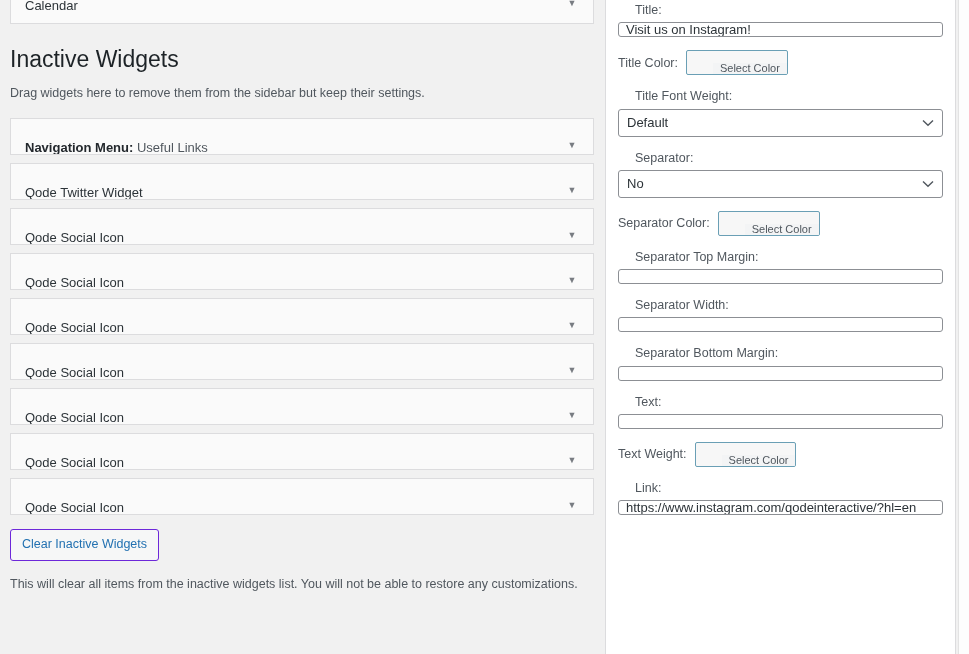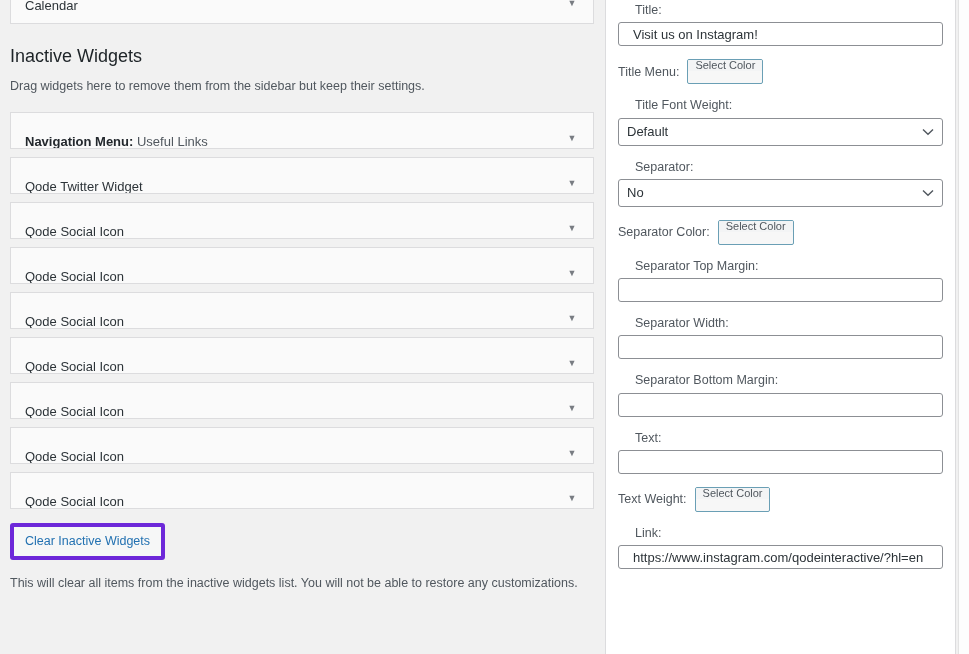--- a/index.html
+++ b/index.html
@@ -77,38 +77,38 @@
 
   
   .calendar-row {
     margin-top: -16px;
     height: 40px;
     align-items: flex-end;
     padding-bottom: 11px;
   }
 
   .section-title {
-    font-size: 18px;
+    font-size: 23px;
     font-weight: 400;
     color: #1d2327;
     margin: 21px 0 0 0;
     padding: 0;
     line-height: 1.3;
   }
   .section-desc {
     font-size: 12.5px;
     color: #50575e;
     margin: 10px 0 16px 0;
     line-height: 1.4;
   }
 
   .clear-btn {
     display: inline-block;
     background: #f6f7f7;
-    border: 4px solid #6d28d9;
+    border: 1px solid #6d28d9;
     color: #2271b1;
     border-radius: 3px;
     font-size: 12.5px;
     line-height: 1;
     padding: 8px 11px 9px 11px;
     cursor: pointer;
     font-family: "Liberation Sans", sans-serif;
     margin-top: 6px;
   }
 
@@ -148,28 +148,28 @@
     font-size: 12.5px;
     color: #50575e;
     margin-bottom: 4px;
     line-height: 1.3;
     margin-left: 17px;
   }
 
   .f-input {
     display: block;
     width: 100%;
-    height: 24px;
+    height: 15px;
     border: 1px solid #8c8f94;
     border-radius: 3px;
     background: #fff;
     color: #2c3338;
     font-size: 13px;
     font-family: "Liberation Sans", sans-serif;
-    padding: 0 14px;
+    padding: 0 7px;
     outline: none;
   }
 
   .f-select-wrap { position: relative; }
   .f-select {
     display: block;
     width: 100%;
     height: 28px;
     border: 1px solid #8c8f94;
     border-radius: 3px;
@@ -207,21 +207,20 @@
   }
   .color-btn {
     display: inline-flex;
     align-items: flex-end;
     border: 1px solid #6a9fb5;
     border-radius: 2px;
     height: 25px;
     background: #f7f7f7;
     overflow: hidden;
     cursor: pointer;
-    flex-direction: column;
   }
   .color-swatch {
     width: 26px;
     background: #ffffff;
     border-right: 1px solid #d5d5d5;
   }
   .color-btn-label {
     display: flex;
     align-items: center;
     padding: 0 7px;
@@ -312,21 +311,21 @@
   <div class="right-col">
     <div class="right-panel">
 
       <div class="field">
         <label class="f-label">Title:</label>
         <input class="f-input" type="text" value="Visit us on Instagram!" style="">
       </div>
 
 
       <div class="color-field">
-        <label class="f-label">Title Menu:</label>
+        <label class="f-label">Title Color:</label>
         <span class="color-btn">
           <span class="color-swatch"></span>
           <span class="color-btn-label">Select Color</span>
         </span>
       </div>
 
       <div class="field">
         <label class="f-label">Title Font Weight:</label>
         <div class="f-select-wrap">
           <div class="f-select">Default</div>

